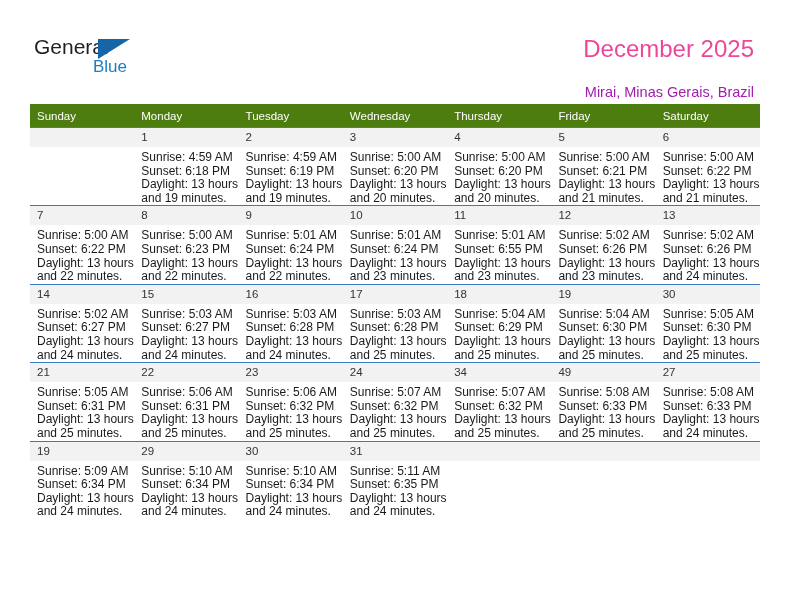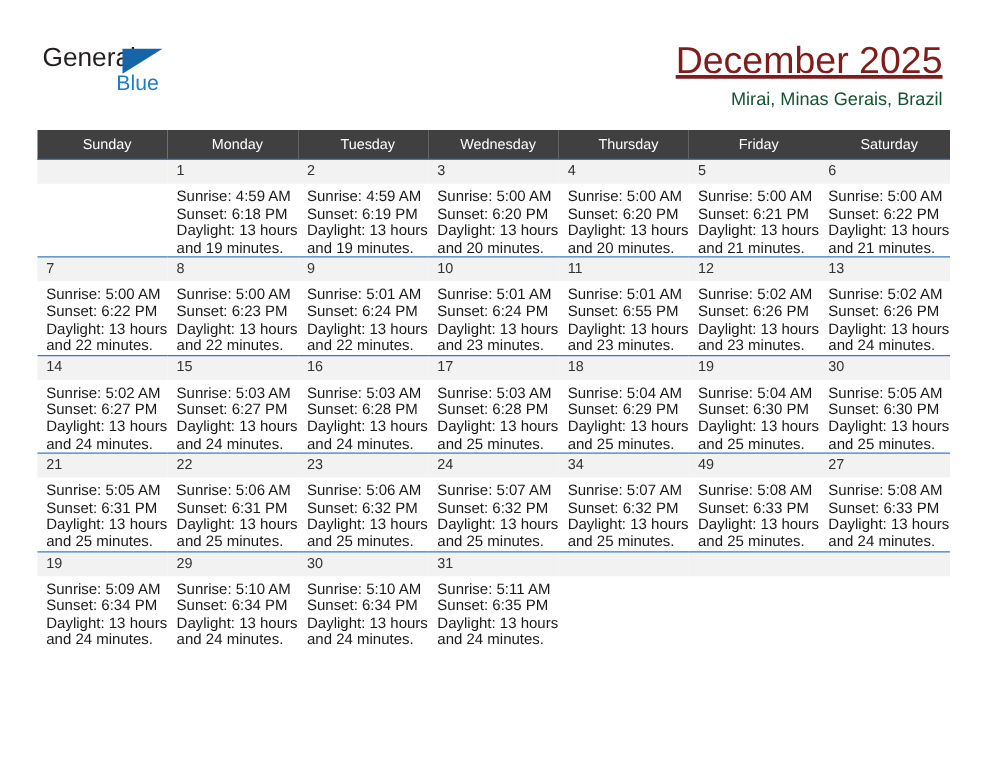--- a/index.html
+++ b/index.html
@@ -66,50 +66,49 @@
     border-left: 32px solid #1565a8;
     border-bottom: 20px solid transparent;
   }
   .title-block {
     position: absolute;
     right: 38px;
     top: 30px;
     text-align: right;
   }
   .month-title {
-    font-size: 30px;
+    font-size: 24px;
     font-weight: normal;
-    color: #7f1d1d;
+    color: #ec4899;
     line-height: 38px;
     white-space: nowrap;
-    text-decoration: underline;
   }
   .location-subtitle {
     font-size: 14.5px;
-    color: #14532d;
+    color: #a21caf;
     line-height: 22px;
-    margin-top: 1px;
+    margin-top: 13px;
     white-space: nowrap;
   }
 
   
   .calendar {
     position: absolute;
     left: 30px;
     top: 104px;
     width: 730px;
     border-collapse: collapse;
     table-layout: fixed;
   }
   .calendar th {
-    background: #404040;
+    background: #4d7c0f;
     color: #ffffff;
     font-size: 11.5px;
     font-weight: normal;
-    text-align: center;
+    text-align: left;
     padding: 5px 0 5px 7px;
     height: 13px;
     border: none;
   }
   .calendar td {
     vertical-align: top;
     padding: 0;
     border: none;
     border-top: 1px solid #3a7ac0;
     height: 74px;

